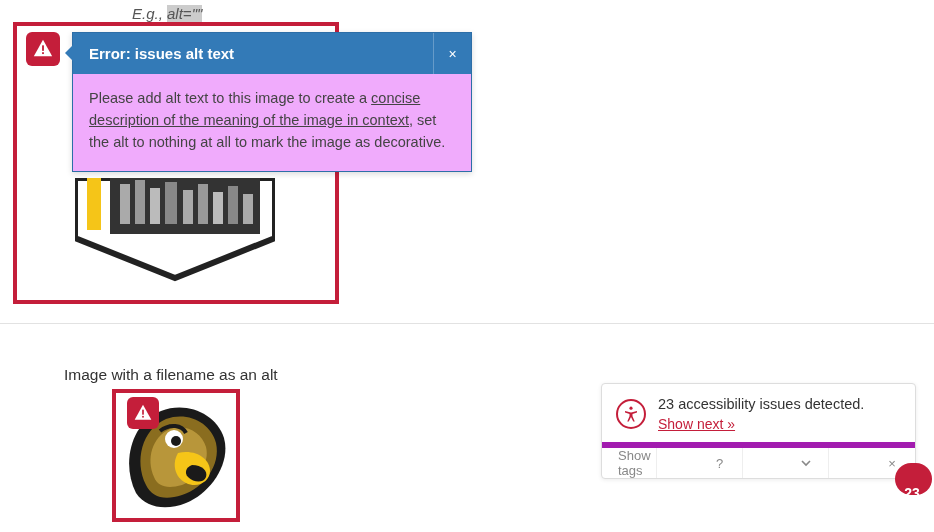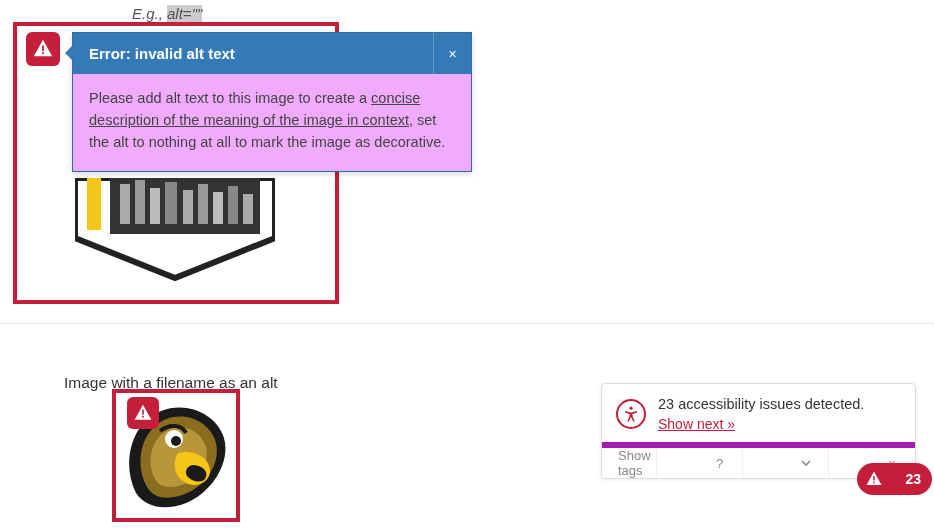--- a/index.html
+++ b/index.html
@@ -107,21 +107,21 @@
   .hr {
     position: absolute;
     top: 323px;
     left: 0;
     width: 934px;
     height: 1px;
     background: #e2e2e2;
   }
   .caption2 {
     position: absolute;
-    top: 374px;
+    top: 366px;
     left: 64px;
     font-size: 15.5px;
     color: #333;
   }
   .highlight-box2 {
     position: absolute;
     top: 389px;
     left: 112px;
     width: 128px;
     height: 133px;
@@ -199,20 +199,21 @@
     height: 32px;
     background: #c41e3a;
     border-radius: 16px;
     display: flex;
     align-items: center;
     padding: 0 11px 0 8px;
     gap: 22px;
     color: #fff;
     font-size: 14px;
     font-weight: 600;
+    flex-direction: column;
   }
   .count-pill svg { width: 18px; height: 18px; fill: #fff; }
 </style>
 </head>
 <body>
 
 <div class="eg-label">
   <span>E.g., </span><span class="hl">alt=""</span>
 </div>
 
@@ -237,21 +238,21 @@
   <svg viewBox="0 0 24 24">
     <path d="M12 2 L22 20 L2 20 Z" fill="#fff"></path>
     <rect x="11" y="8" width="2" height="6" fill="#c41e3a"></rect>
     <rect x="11" y="15.5" width="2" height="2" fill="#c41e3a"></rect>
   </svg>
 </div>
 
 <div class="tooltip">
   <div class="tooltip-arrow"></div>
   <div class="tooltip-header">
-    <div class="tooltip-title">Error: invalid alt text</div>
+    <div class="tooltip-title">Error: issues alt text</div>
     <div class="tooltip-close">×</div>
   </div>
   <div class="tooltip-body">
     <span>Please add alt text to this image to create a </span><a href="#" class="ul">concise description of the meaning of the image in context</a><span>, set the alt to nothing at all to mark the image as decorative.</span>
   </div>
 </div>
 
 <div class="hr"></div>
 
 <div class="caption2">Image with a filename as an alt</div>

